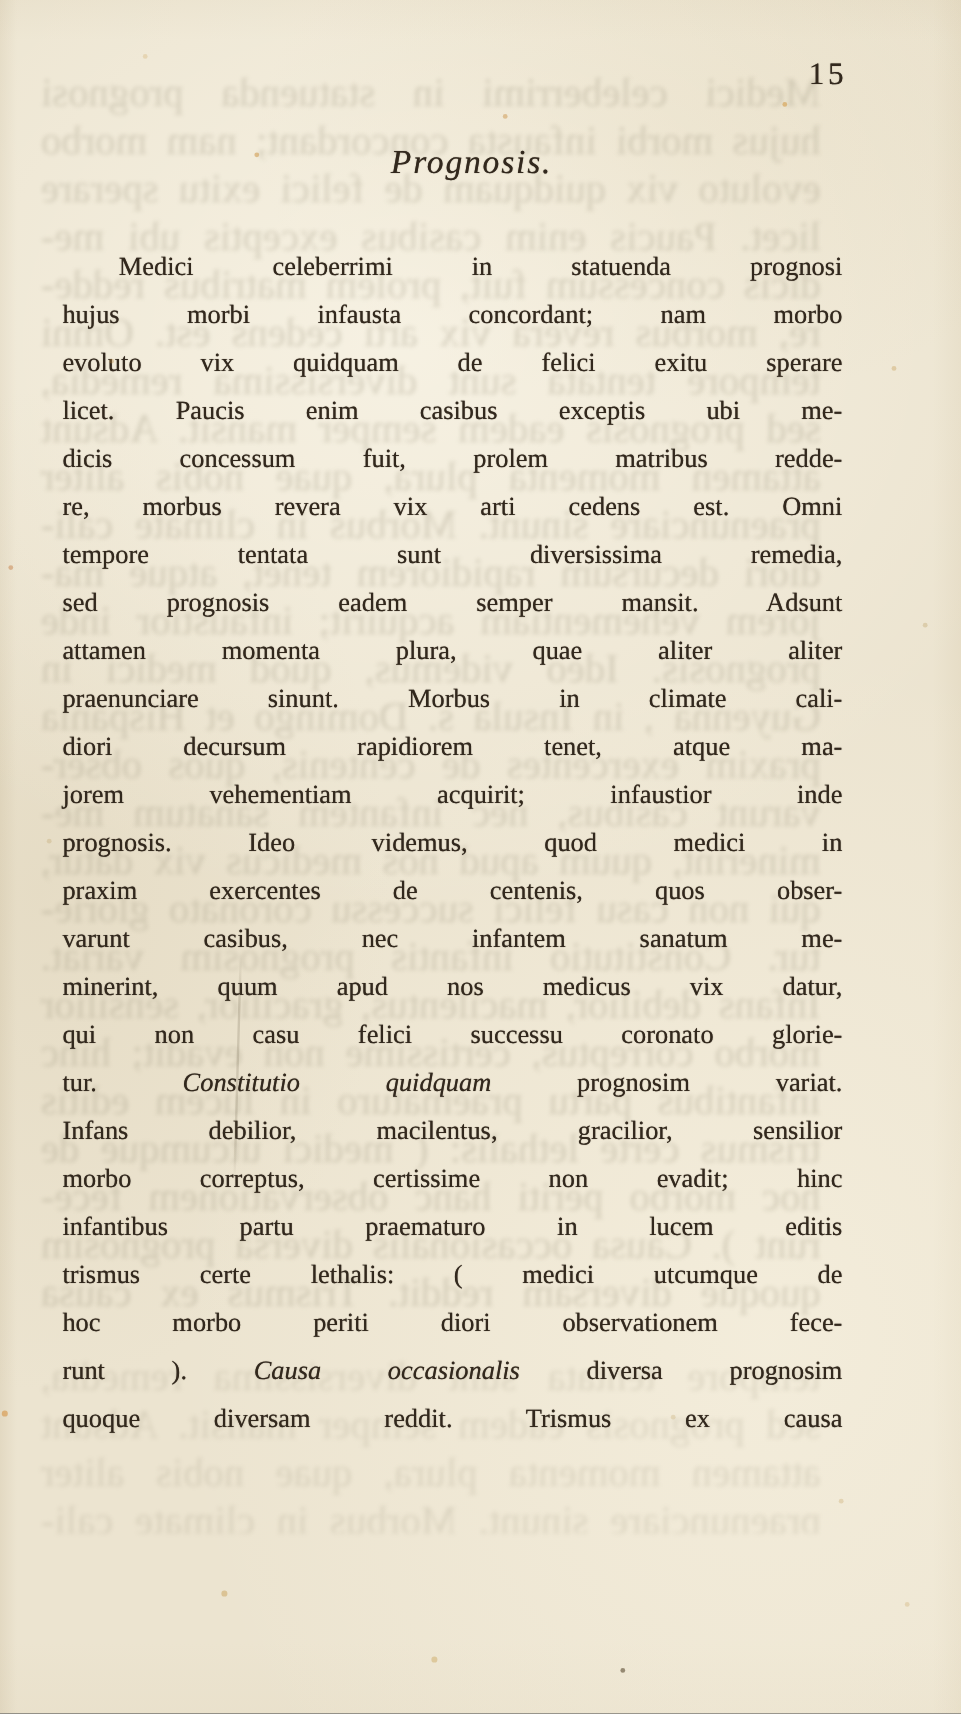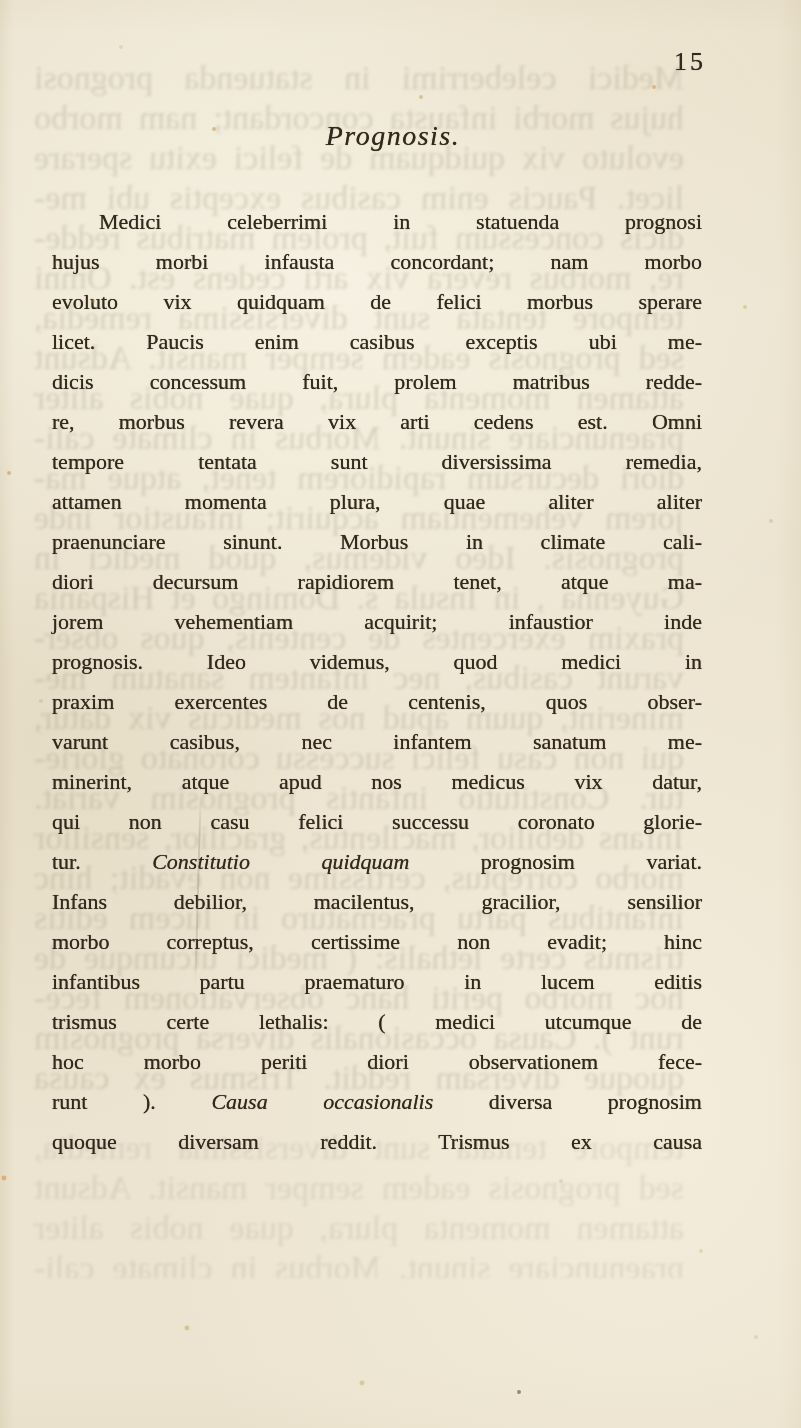--- a/index.html
+++ b/index.html
@@ -125,33 +125,34 @@
       <div class="line">praenunciare sinunt. Morbus in climate cali-</div>
     </div>
 
   <div class="page-number ink">15</div>
 
   <div class="heading ink">Prognosis.</div>
 
   <div id="body" class="body-text ink">
       <div class="line indent"><span>Medici celeberrimi in statuenda prognosi</span></div>
       <div class="line"><span>hujus morbi infausta concordant; nam morbo</span></div>
-      <div class="line"><span>evoluto vix quidquam de felici morbus sperare</span></div>
+      <div class="line"><span>evoluto vix quidquam de felici exitu sperare</span></div>
       <div class="line"><span>licet. Paucis enim casibus exceptis ubi me-</span></div>
       <div class="line"><span>dicis concessum fuit, prolem matribus redde-</span></div>
       <div class="line"><span>re, morbus revera vix arti cedens est. Omni</span></div>
       <div class="line"><span>tempore tentata sunt diversissima remedia,</span></div>
+      <div class="line"><span>sed prognosis eadem semper mansit. Adsunt</span></div>
       <div class="line"><span>attamen momenta plura, quae aliter aliter</span></div>
       <div class="line"><span>praenunciare sinunt. Morbus in climate cali-</span></div>
       <div class="line"><span>diori decursum rapidiorem tenet, atque ma-</span></div>
       <div class="line"><span>jorem vehementiam acquirit; infaustior inde</span></div>
       <div class="line"><span>prognosis. Ideo videmus, quod medici in</span></div>
       <div class="line"><span>praxim exercentes de centenis, quos obser-</span></div>
       <div class="line"><span>varunt casibus, nec infantem sanatum me-</span></div>
-      <div class="line"><span>minerint, atque apud nos medicus vix datur,</span></div>
+      <div class="line"><span>minerint, quum apud nos medicus vix datur,</span></div>
       <div class="line"><span>qui non casu felici successu coronato glorie-</span></div>
       <div class="line"><span>tur. </span><span class="seg-italic">Constitutio quidquam</span><span> prognosim variat.</span></div>
       <div class="line"><span>Infans debilior, macilentus, gracilior, sensilior</span></div>
       <div class="line"><span>morbo correptus, certissime non evadit; hinc</span></div>
       <div class="line"><span>infantibus partu praematuro in lucem editis</span></div>
       <div class="line"><span>trismus certe lethalis: ( medici utcumque de</span></div>
       <div class="line"><span>hoc morbo periti diori observationem fece-</span></div>
       <div class="line"><span>runt ). </span><span class="seg-italic">Causa occasionalis</span><span> diversa prognosim</span></div>
       <div class="line"><span>quoque diversam reddit. Trismus ex causa</span></div>
     </div>

